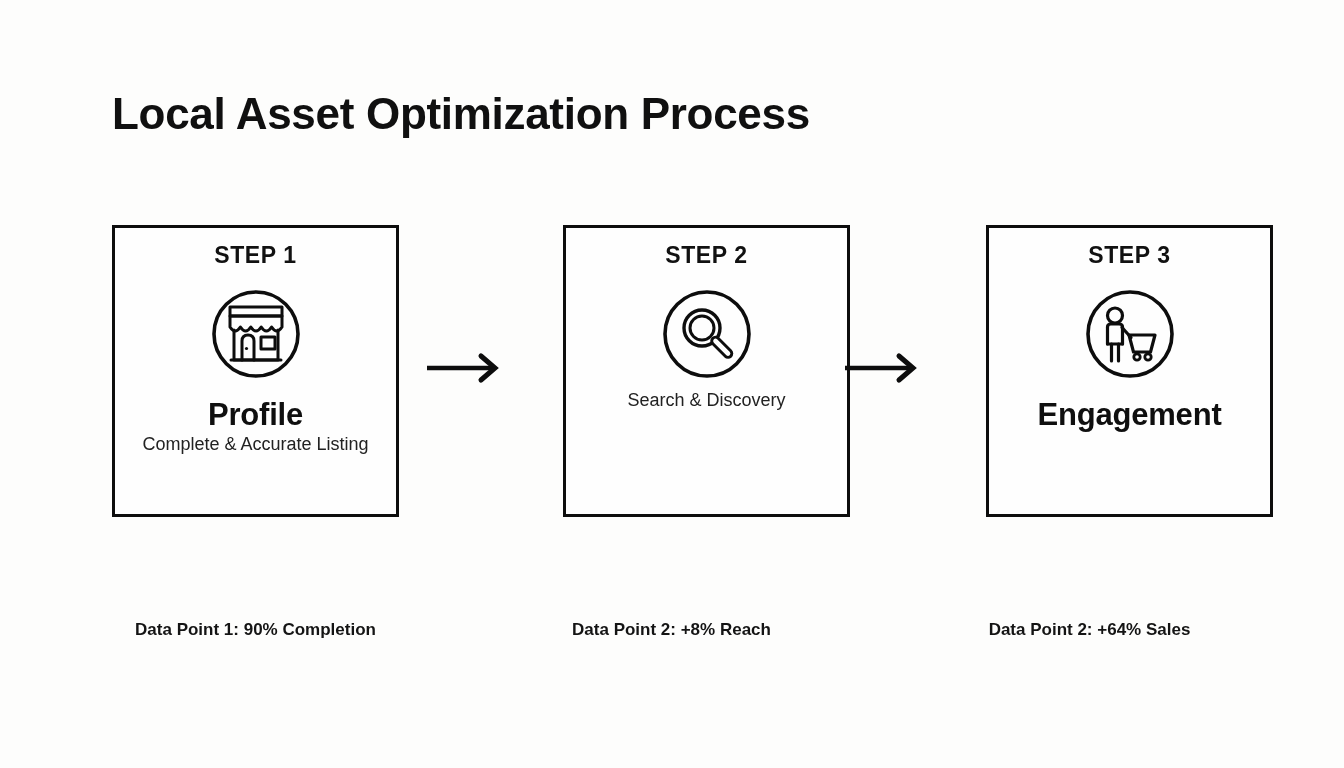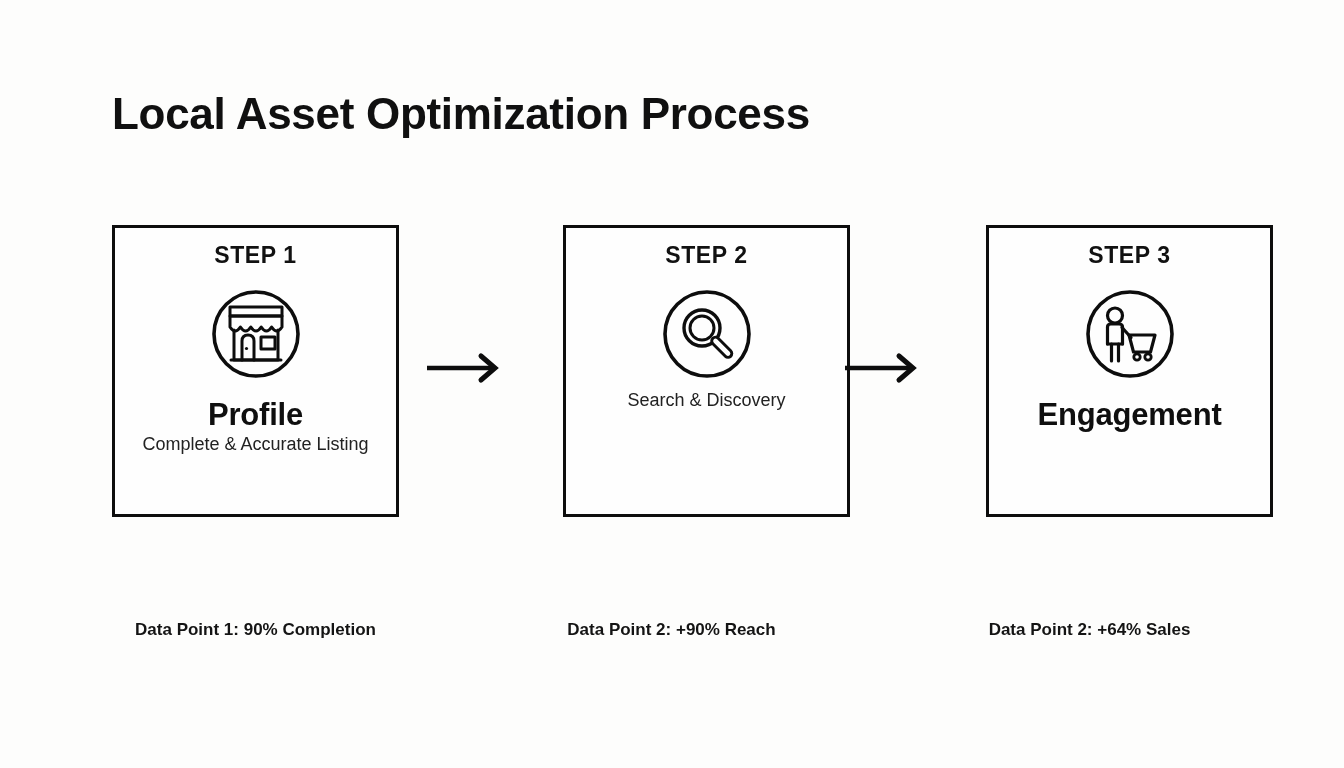--- a/index.html
+++ b/index.html
@@ -189,15 +189,15 @@
         <circle cx="72" cy="77" r="3.2" stroke-width="2.8"></circle>
       </svg>
     </div>
     <div class="card-title">Engagement</div>
   </div>
 
 </div>
 
 <div class="datapoints">
   <div class="datapoint dp-1">Data Point 1: 90% Completion</div>
-  <div class="datapoint dp-2">Data Point 2: +90% Reach</div>
+  <div class="datapoint dp-2">Data Point 2: +8% Reach</div>
   <div class="datapoint dp-3">Data Point 2: +64% Sales</div>
 </div>
 
 </body></html>

